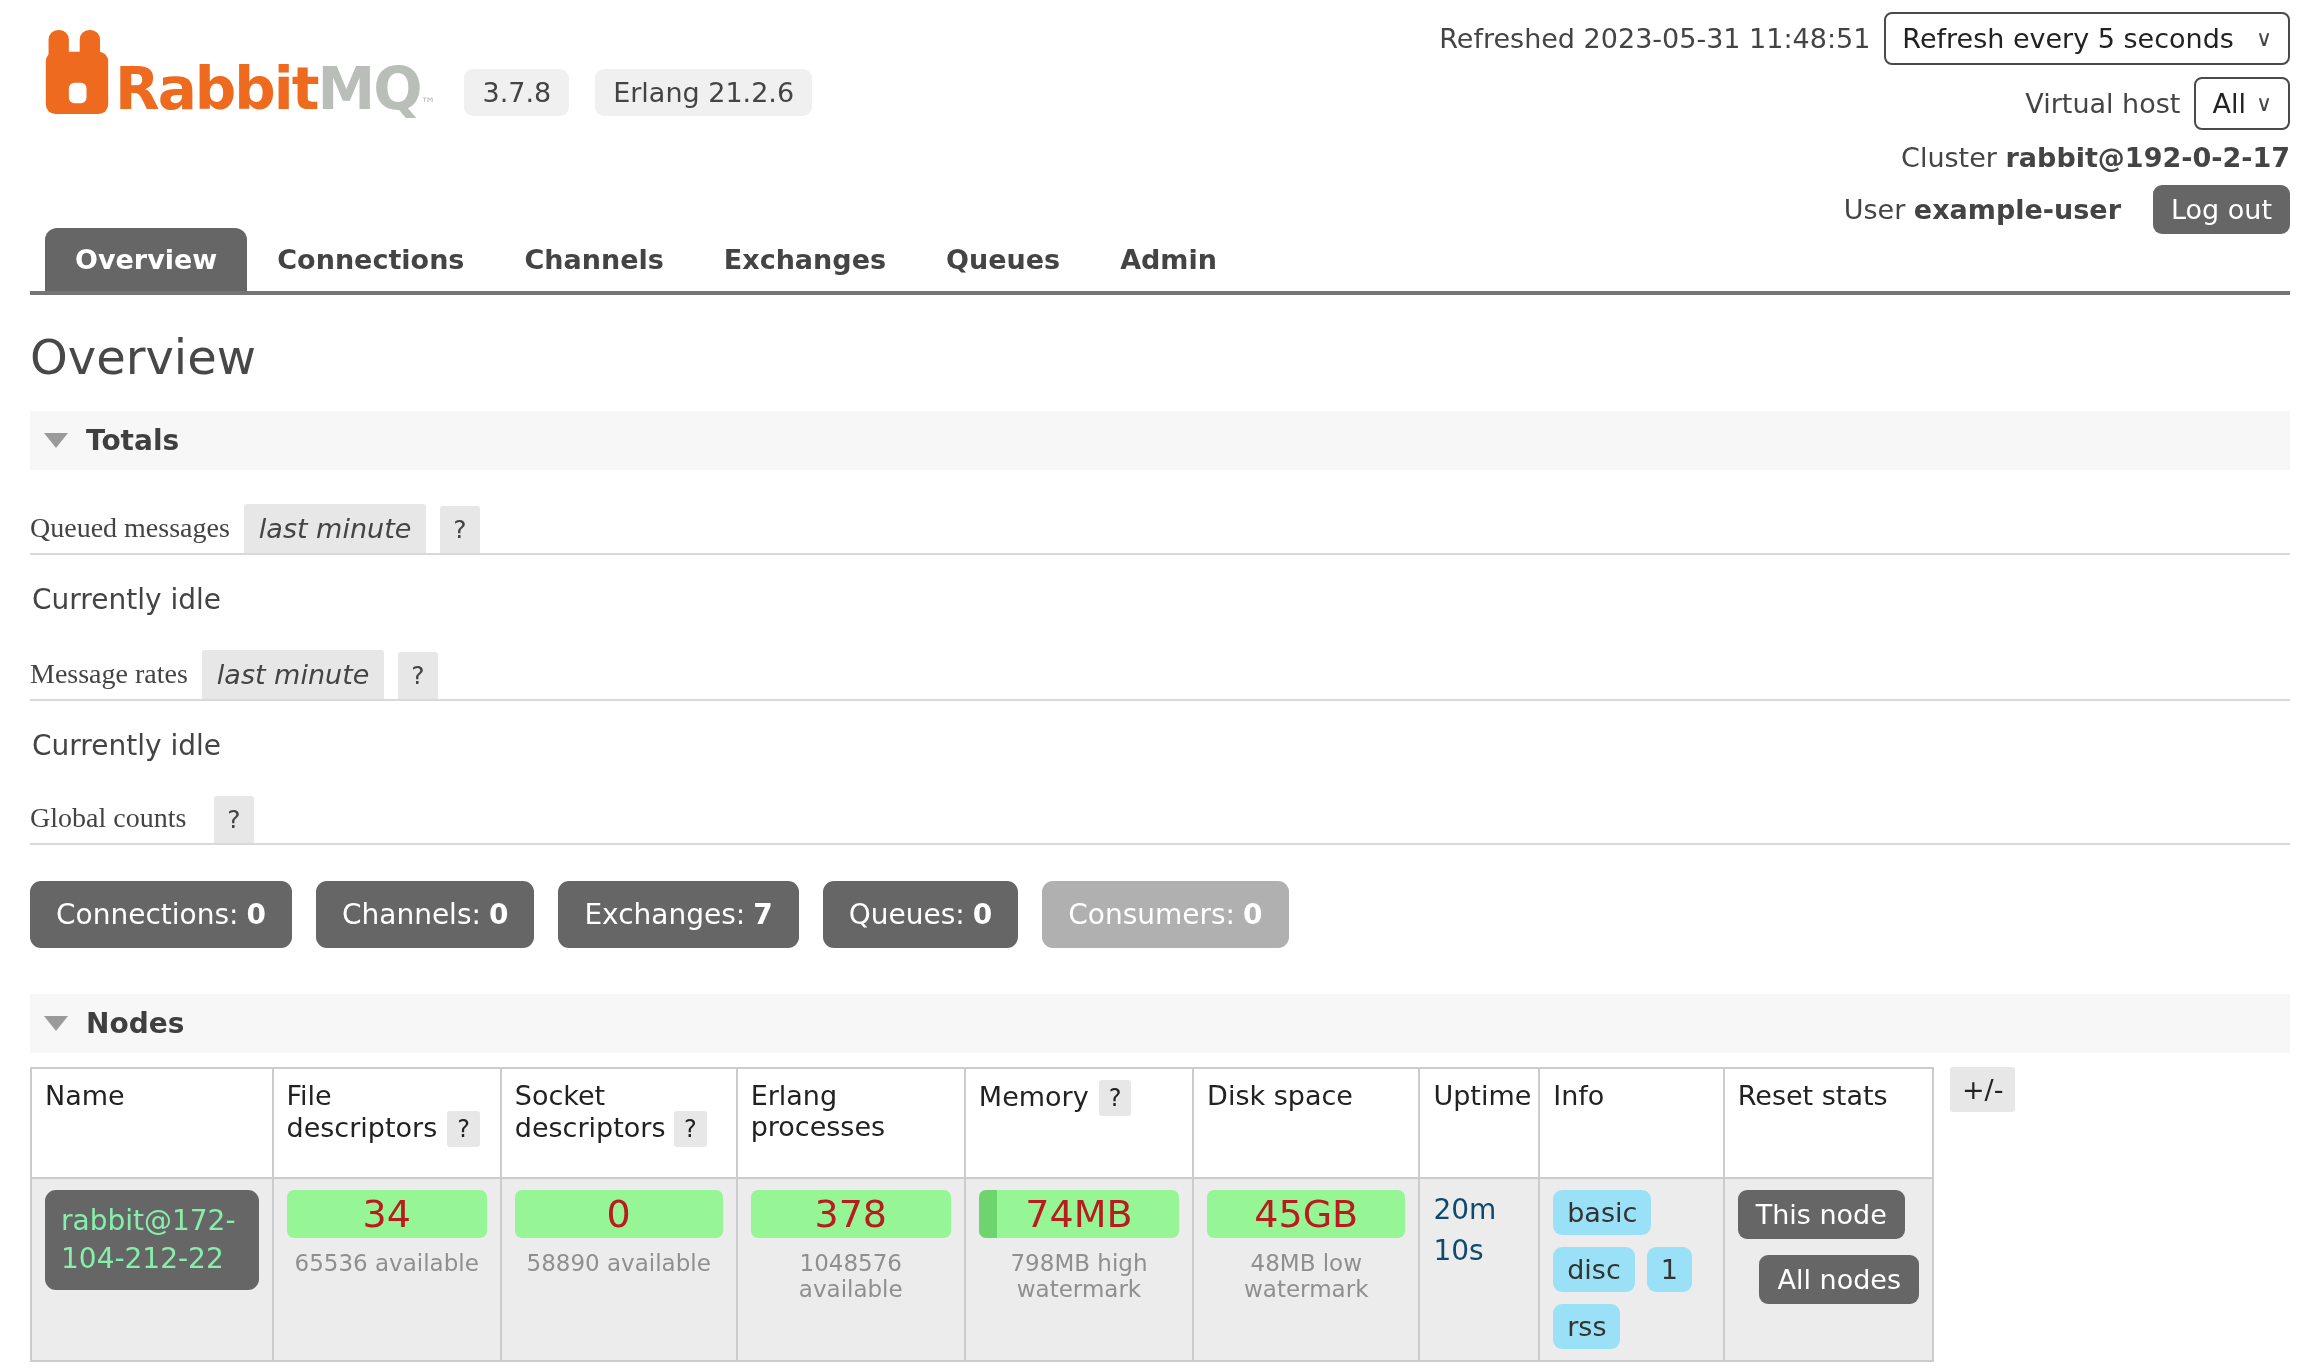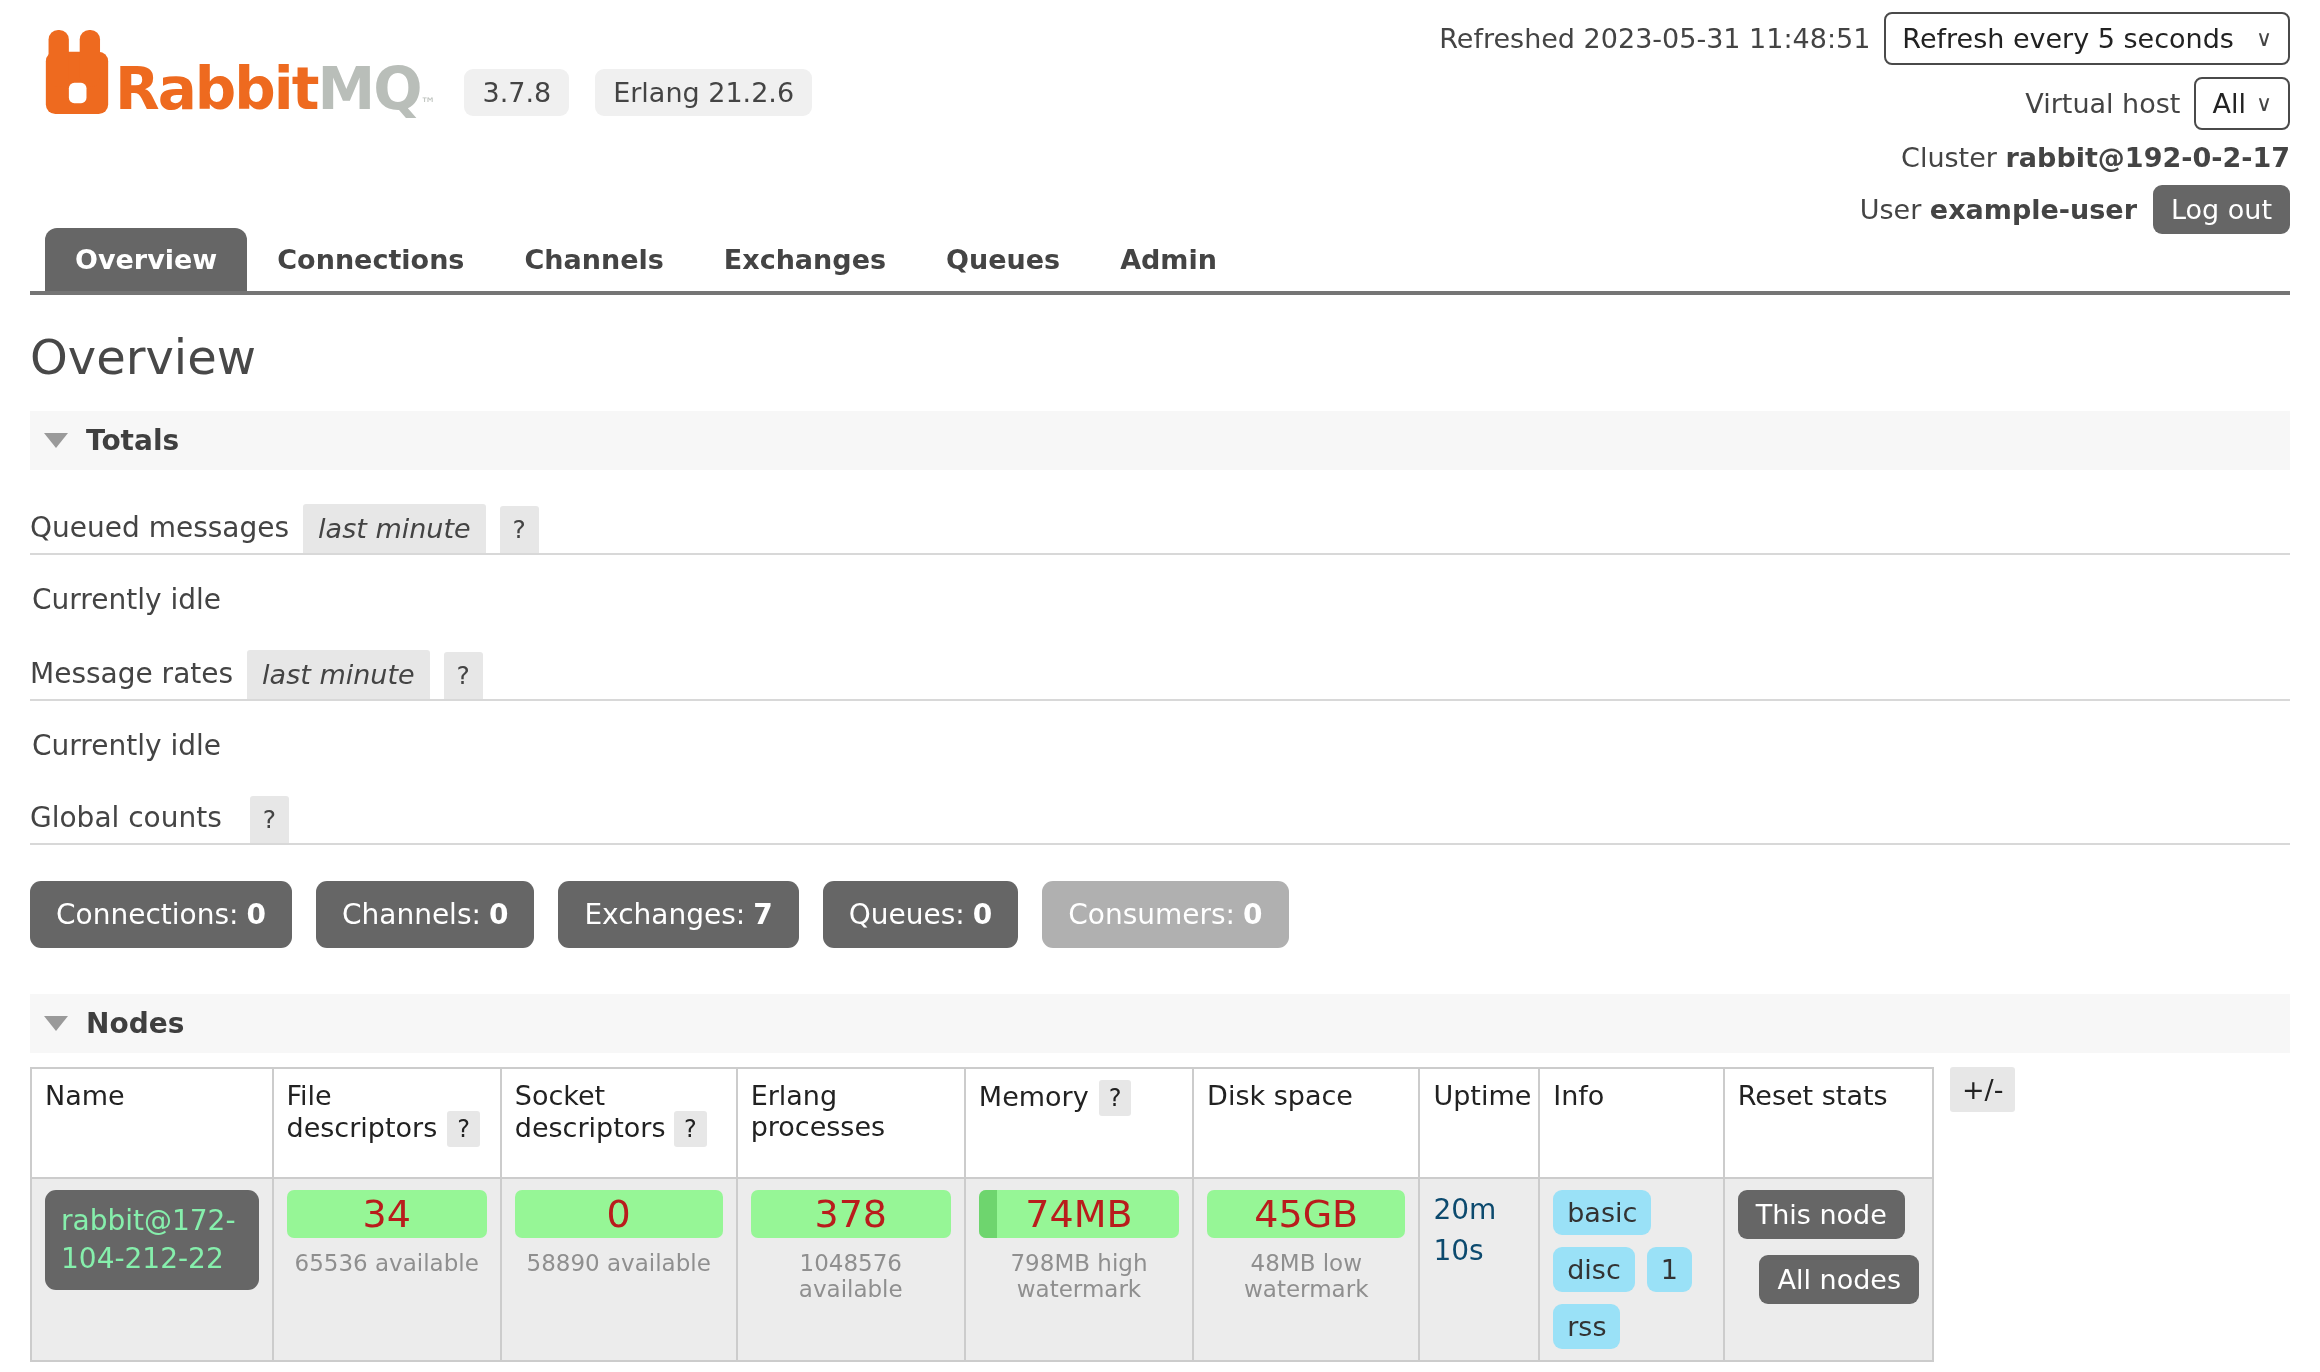--- a/index.html
+++ b/index.html
@@ -17,33 +17,33 @@
   .ver-badge{background:#f0f0f0;border-radius:9px;padding:8px 18px;font-size:27px;color:#444;}
   .top-right{position:absolute;right:0;top:12px;text-align:right;font-size:27px;}
   .tr-line{display:flex;justify-content:flex-end;align-items:center;margin-bottom:12px;}
   .selectbox{display:inline-flex;align-items:center;border:2px solid #4a4a4a;border-radius:8px;
     background:#fff;padding:9px 16px;margin-left:14px;font-size:27px;color:#222;cursor:pointer;}
   .selectbox .chev{margin-left:22px;font-size:22px;color:#444;}
   .vhost .chev{margin-left:10px;}
   .bold{font-weight:bold;}
   .btn-dark{background:#666;color:#fff;border:none;border-radius:9px;padding:9px 18px;
     font-size:27px;font-family:inherit;cursor:pointer;display:inline-block;}
-  .logout{margin-left:16px;}
+  .logout{margin-left:32px;}
   
   .nav{border-bottom:4px solid #757575;display:flex;align-items:flex-end;padding-left:15px;}
   .tab{font-size:27px;font-weight:bold;color:#444;padding:16px 30px;cursor:pointer;text-decoration:none;}
   .tab.active{background:#666;color:#fff;border-radius:12px 12px 0 0;}
   
   .page-title{font-size:48px;font-weight:400;color:#484848;margin:34px 0 26px 0;}
   .section-bar{background:#f7f7f7;display:flex;align-items:center;padding:13px 14px;margin-bottom:8px;cursor:pointer;}
   .section-bar .label{font-size:28px;font-weight:bold;color:#3f3f3f;margin-left:18px;}
   .tri-down{width:0;height:0;border-left:12px solid transparent;border-right:12px solid transparent;border-top:15px solid #9a9a9a;}
   
   .chart-head{display:flex;align-items:flex-end;border-bottom:2px solid #d8d8d8;margin-top:34px;}
-  .chart-head .lbl{font-size:28px;color:#444;padding-bottom:9px;margin-right:14px;}
+  .chart-head .lbl{font-size:28px;color:#444;padding-bottom:9px;margin-right:14px;font-family:Liberation Serif, serif;}
   .mini-tab{background:#e7e7e7;border-radius:3px 3px 0 0;padding:9px 15px;font-size:27px;color:#444;cursor:pointer;font-style:italic;}
   .help-badge{background:#e7e7e7;border-radius:3px;padding:7px 13px;font-size:25px;color:#444;
     margin-left:14px;cursor:pointer;display:inline-block;}
   .chart-head .help-badge{border-radius:3px 3px 0 0;padding:9px 13px;margin-left:14px;}
   .idle{font-size:28px;color:#444;margin:28px 0 34px 2px;}
   .stat-row{display:flex;gap:24px;margin:36px 0 46px 0;}
   .stat-btn{background:#666;color:#fff;border-radius:11px;padding:17px 26px;font-size:28px;cursor:pointer;}
   .stat-btn .v{font-weight:bold;margin-left:8px;}
   .stat-btn.muted{background:#b0b0b0;}
   

